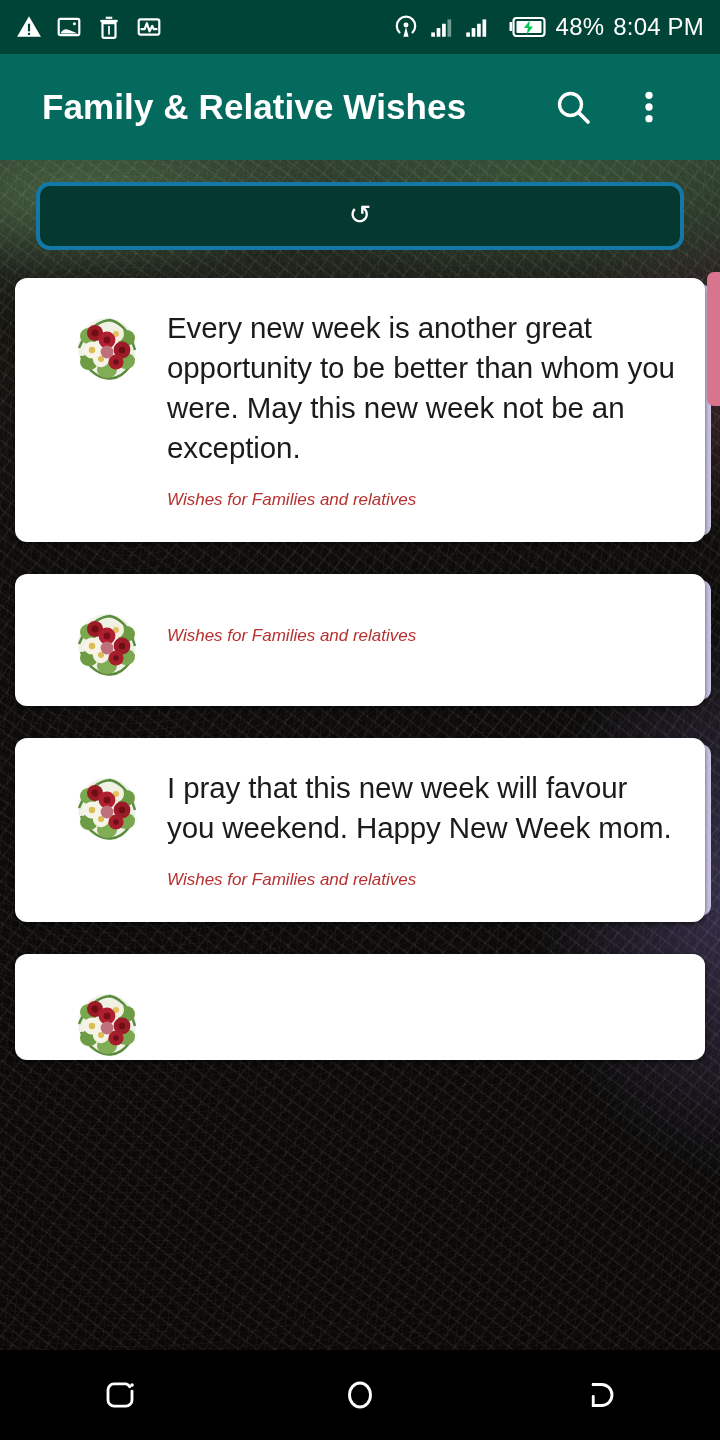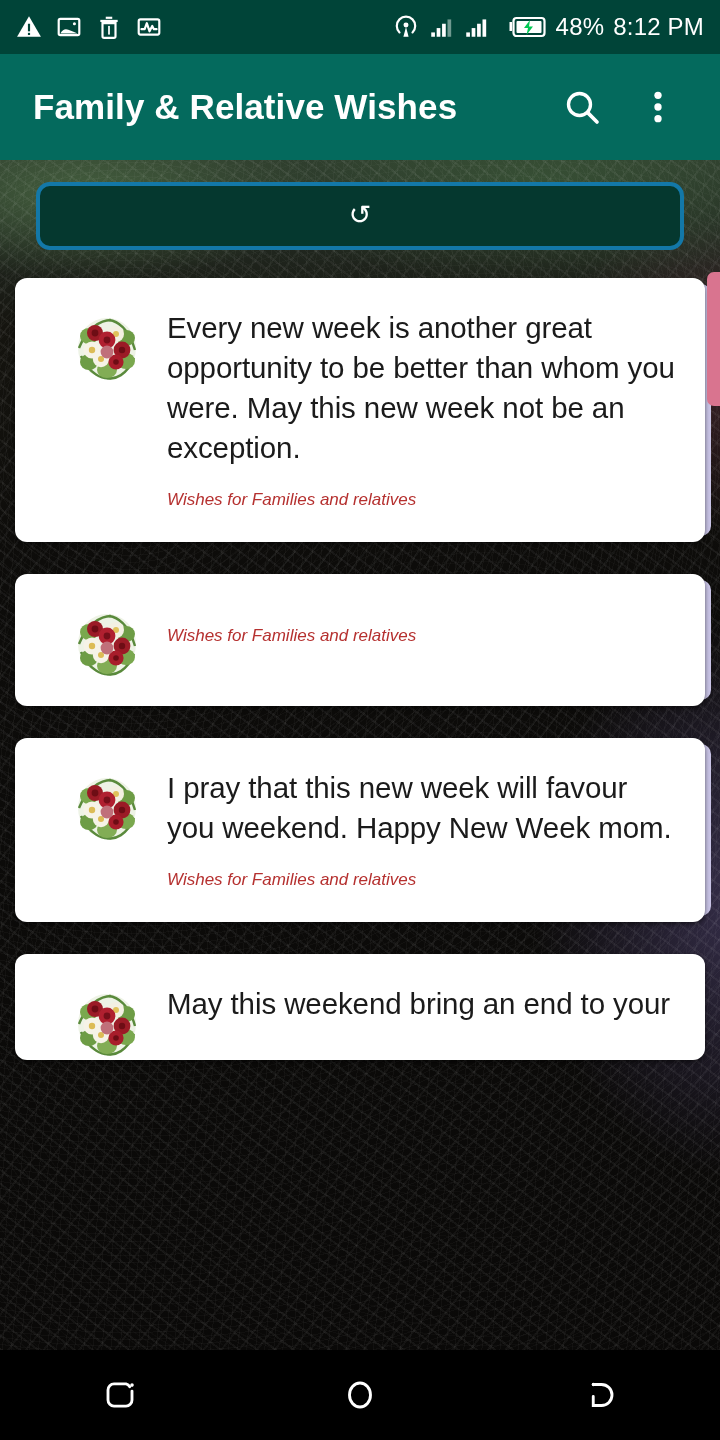--- a/index.html
+++ b/index.html
@@ -22,21 +22,21 @@
   .sb-text {
     color:#fff; font-size:24px; letter-spacing:.2px;
     font-family:"Liberation Sans", sans-serif;
   }
   .sb-gap { width:2px; }
 
   
   .appbar {
     position:absolute; top:54px; left:0; width:720px; height:106px;
     background:#046a5d; display:flex; align-items:center;
-    padding:0 33px; z-index:35;
+    padding:0 42px; z-index:35;
   }
   .appbar-title {
     color:#ffffff; font-size:35px; font-weight:bold;
     letter-spacing:.1px; white-space:nowrap;
     font-family:"Liberation Sans", sans-serif;
   }
   .appbar-actions { margin-left:auto; display:flex; align-items:center; gap:30px; padding-right:6px; }
   .icon-btn { width:46px; height:46px; display:flex; align-items:center; justify-content:center; cursor:pointer; }
 
   
@@ -188,21 +188,21 @@
       <span class="sb-gap"></span>
 
       <svg style="width:38px;height:24px" viewBox="0 0 38 24">
         <rect x="0.5" y="7" width="2.5" height="9" fill="#fff"></rect>
         <rect x="4.5" y="3" width="31" height="18" rx="3" fill="none" stroke="#fff" stroke-width="2.2"></rect>
         <rect x="7.5" y="6" width="25" height="12" rx="1" fill="#fff"></rect>
         <path d="M21 5 L15 13 H19 L17.5 20 L24 11.5 H20 Z" fill="#00c853"></path>
       </svg>
 
       <span class="sb-text">48%</span>
-      <span class="sb-text">8:12 PM</span>
+      <span class="sb-text">8:04 PM</span>
     </div>
   </div>
 
   <div class="appbar">
     <div class="appbar-title">Family &amp; Relative Wishes</div>
     <div class="appbar-actions">
       <div class="icon-btn">
         <svg width="40" height="40" viewBox="0 0 24 24">
           <circle cx="10.5" cy="10.5" r="6.6" fill="none" stroke="#fff" stroke-width="2"></circle>
           <line x1="15.4" y1="15.4" x2="21" y2="21" stroke="#fff" stroke-width="2.2" stroke-linecap="round"></line>
@@ -362,23 +362,20 @@
         <circle cx="36" cy="28" r="8.4" fill="#b02030"></circle>
         <circle cx="36" cy="28" r="3.4" fill="#760f1a"></circle>
         <circle cx="51" cy="38" r="8.4" fill="#9b1b26"></circle>
         <circle cx="51" cy="38" r="3.2" fill="#6d0d15"></circle>
         <circle cx="30" cy="47" r="8.2" fill="#f6f3e7"></circle>
         <circle cx="30" cy="47" r="3" fill="#dcbc55"></circle>
         <circle cx="45" cy="50" r="7.6" fill="#a81d2b"></circle>
         <circle cx="45" cy="50" r="2.8" fill="#6d0d15"></circle>
         <circle cx="36" cy="40" r="6.4" fill="#c0707a"></circle>
       </svg>
-      <div class="card-body">
-        <div class="card-text">May this weekend bring an end to your</div>
-      </div>
     </div>
   </div>
 
   <div class="scrollbar">
     <div class="scroll-thumb"></div>
   </div>
 
   <div class="navbar">
     <div class="nav-btn">
       <svg width="36" height="36" viewBox="0 0 24 24">

